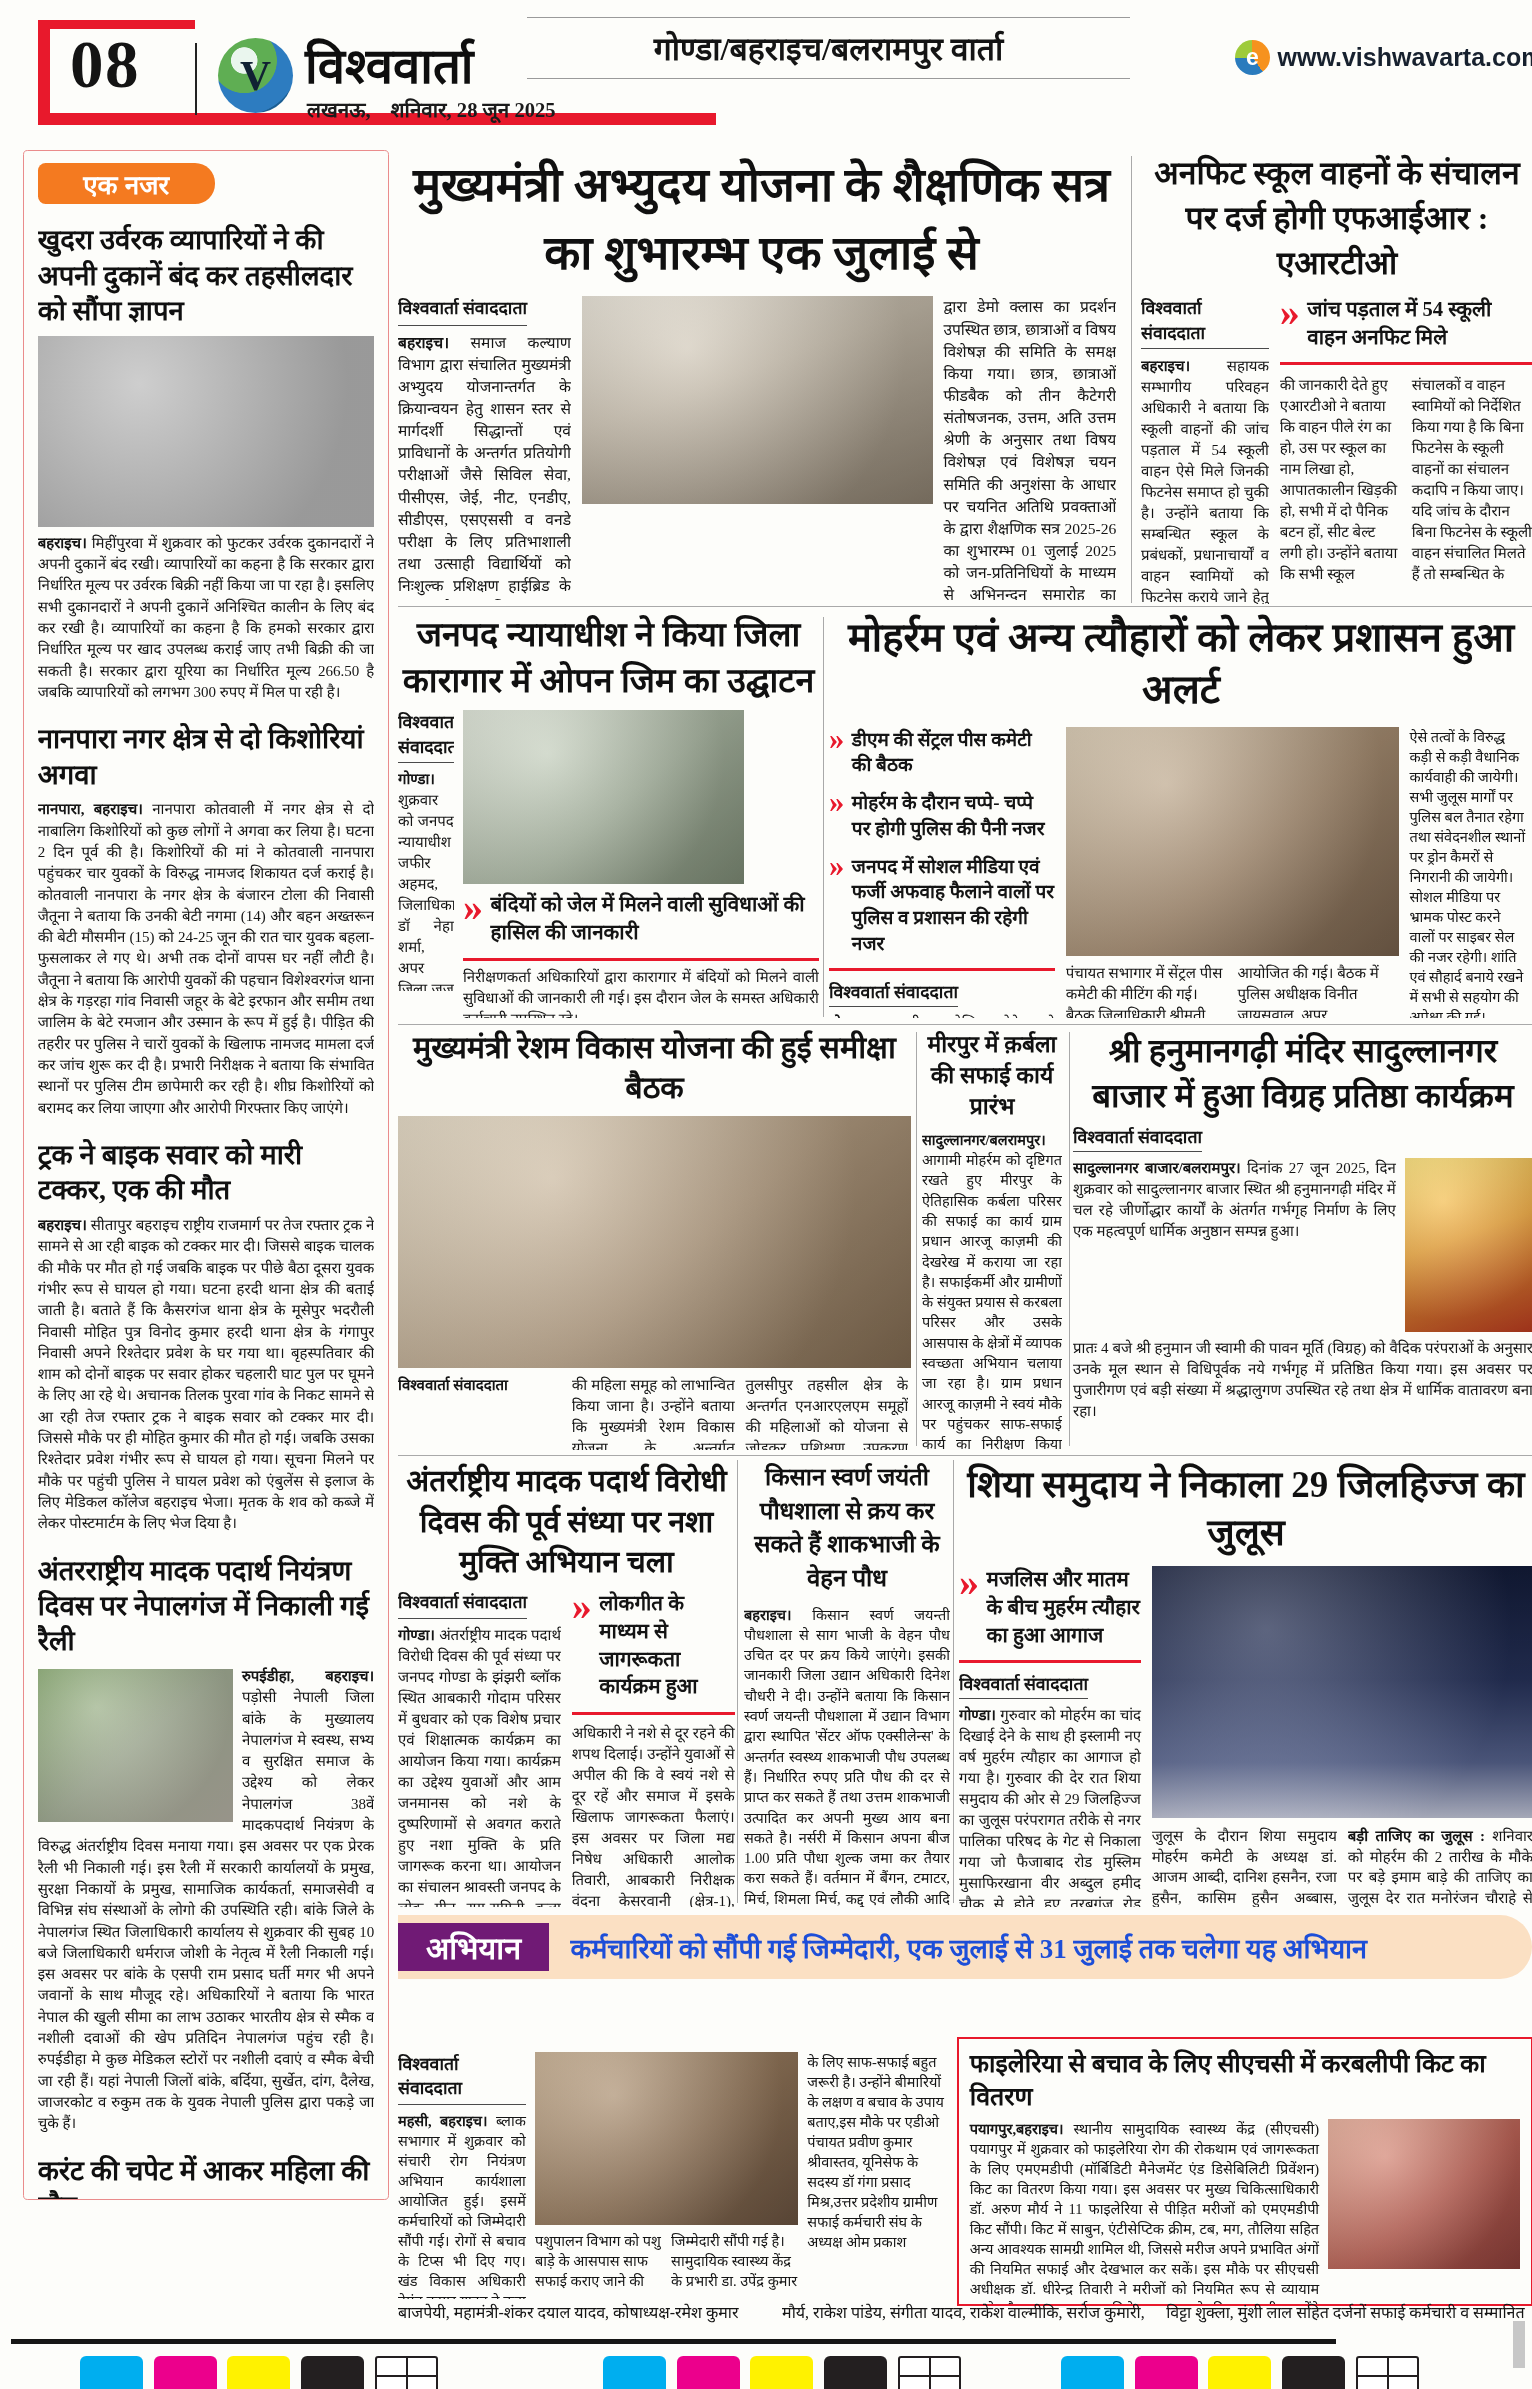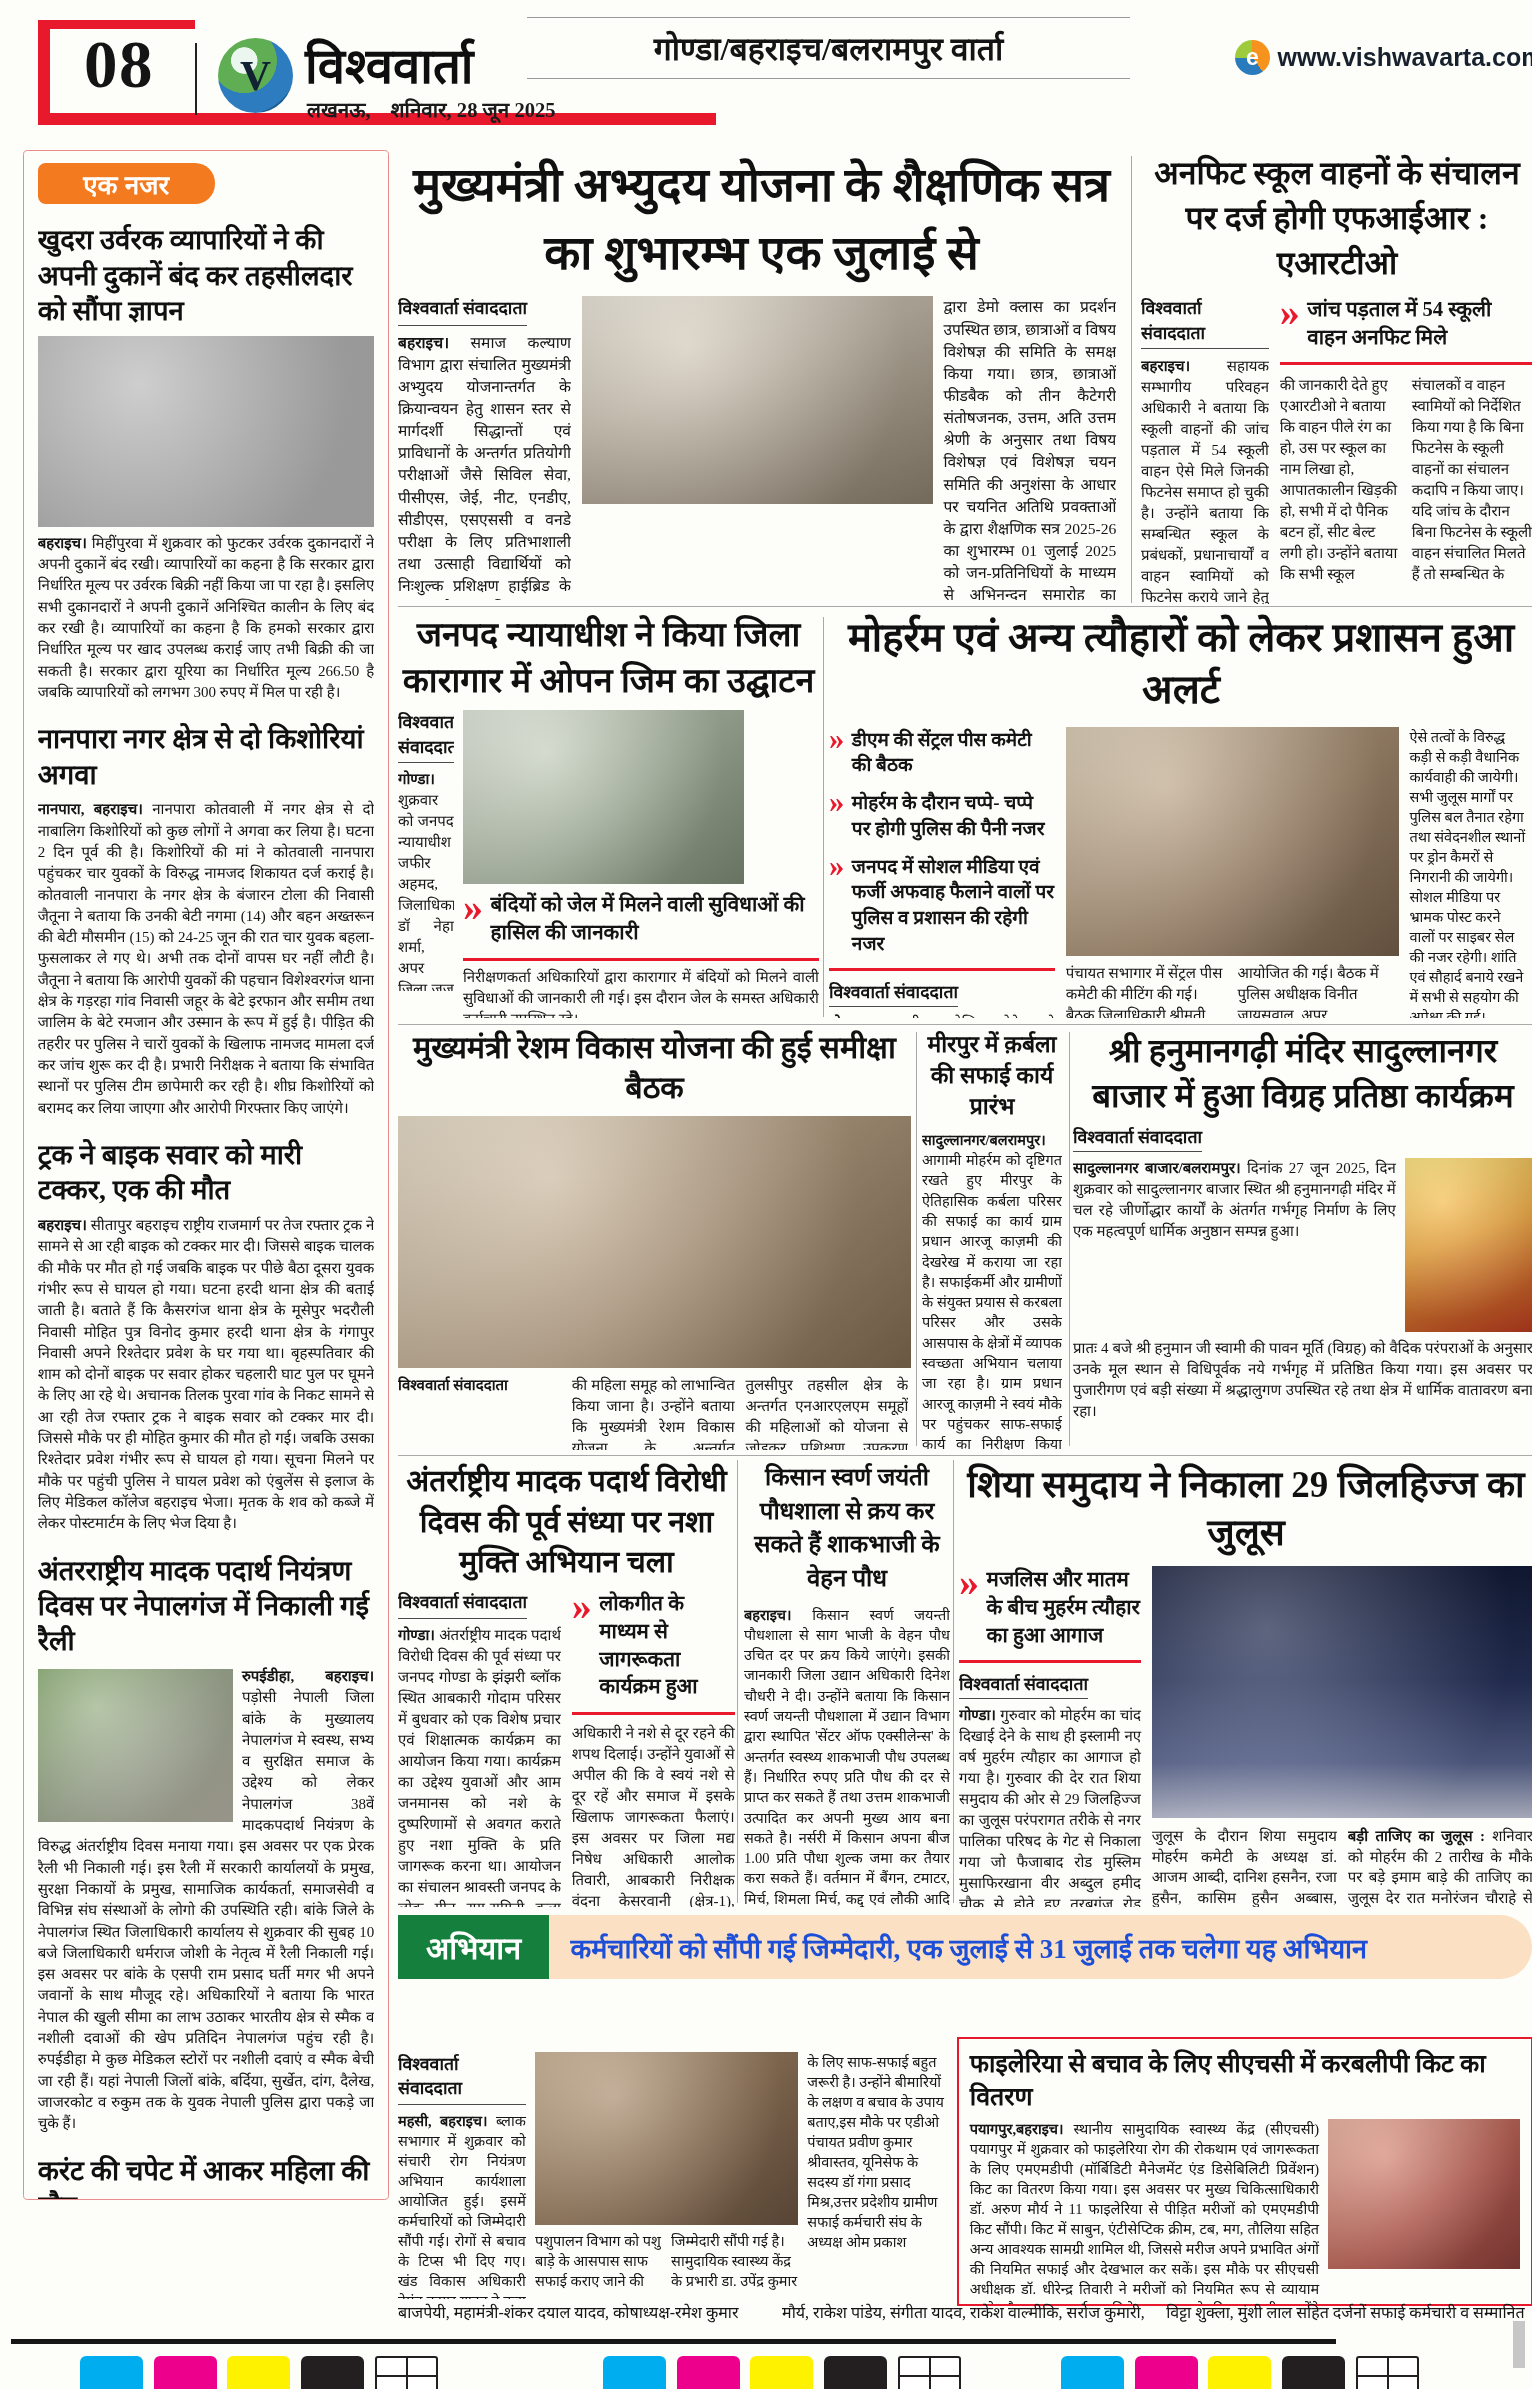--- a/index.html
+++ b/index.html
@@ -1,20 +1,20 @@
 <!DOCTYPE html>
 <html style="font-size:12.2px"><head>
 <meta charset="utf-8">
 <style>
   html,body{margin:0;padding:0;background:#e8e8e4;}
   .page{position:relative;width:1533px;height:2389px;background:#fdfdfa;overflow:hidden;
         font-family:"Liberation Serif", serif;color:#141414;}
   
   .bar{position:absolute;background:#e8192c;}
-  .pageno{position:absolute;left:84px;top:30.5px;font-size:67px;font-weight:700;line-height:1;letter-spacing:1.5px;}
+  .pageno{position:absolute;left:70px;top:30.5px;font-size:67px;font-weight:700;line-height:1;letter-spacing:1.5px;}
   .vsep{position:absolute;left:195px;top:43px;width:2.3px;height:72px;background:#222;}
   .logo{position:absolute;left:218px;top:38px;width:75px;height:75px;border-radius:50%;
         background:radial-gradient(circle at 35% 30%,#eaf6ee 0 18%,#5fae53 19% 45%,#2d7cc0 46% 75%,#1b5e93 76% 100%);
         display:flex;align-items:center;justify-content:center;font-weight:700;font-size:43px;color:#123;}
   .masthead{position:absolute;left:305px;top:30.5px;font-size:49px;font-weight:700;color:#0e0e0e;}
   .citydate{position:absolute;left:307px;top:95px;font-size:20.6px;font-weight:700;color:#1b1b1b;}
   .citydate span{margin-right:20px;}
   .region{position:absolute;left:527px;top:17px;width:603px;text-align:center;font-size:32px;font-weight:700;
           border-top:1.5px solid #9a9a9a;border-bottom:1.5px solid #9a9a9a;padding:7.6px 0 9.2px;}
   .site{position:absolute;left:1235px;top:40px;display:flex;align-items:center;gap:7.6px;}
@@ -114,21 +114,21 @@
   .sh-row{display:flex;gap:10.7px;margin-top:9.2px;}
   .sh-left{width:182px;}
   .sh-left p{font-size:15px;line-height:1.4;}
   .sh-right{flex:1;}
   .sh-photo{width:100%;height:252px;}
   .sh-cols{display:flex;gap:10.7px;margin-top:7.6px;}
   .sh-cols div{flex:1;font-size:15px;line-height:1.38;height:115px;overflow:hidden;}
   
   .strip{position:absolute;left:398px;top:1915px;width:1134px;height:64px;background:#fbe0c3;border-radius:0 32px 32px 0;
          display:flex;align-items:center;}
-  .strip .tag{background:#15803d;color:#fff;font-weight:700;font-size:30.5px;width:151px;height:64px;
+  .strip .tag{background:#701a75;color:#fff;font-weight:700;font-size:30.5px;width:151px;height:48px;
          display:flex;align-items:center;justify-content:center;flex:none;}
   .strip .stxt{font-size:27px;font-weight:700;padding-left:21.4px;color:#1d4ed8;}
   .san-h{position:absolute;left:398px;top:1989px;width:1134px;font-size:42px;font-weight:700;text-align:center;line-height:1.2;}
   .san{position:absolute;left:398px;top:2052px;width:551px;height:247px;display:flex;gap:9.2px;overflow:hidden;}
   .san-c1{width:128px;font-size:14.5px;line-height:1.38;}
   .san-mid{width:263px;}
   .san-photo{width:263px;height:173px;}
   .san-mid .cols{column-count:2;column-gap:9.2px;font-size:14.5px;line-height:1.38;margin-top:6.1px;height:64px;overflow:hidden;}
   .san-c3{width:142px;font-size:14.5px;line-height:1.38;}
   .filaria{position:absolute;left:957px;top:2037px;width:576px;height:269px;border:2.3px solid #e8192c;

